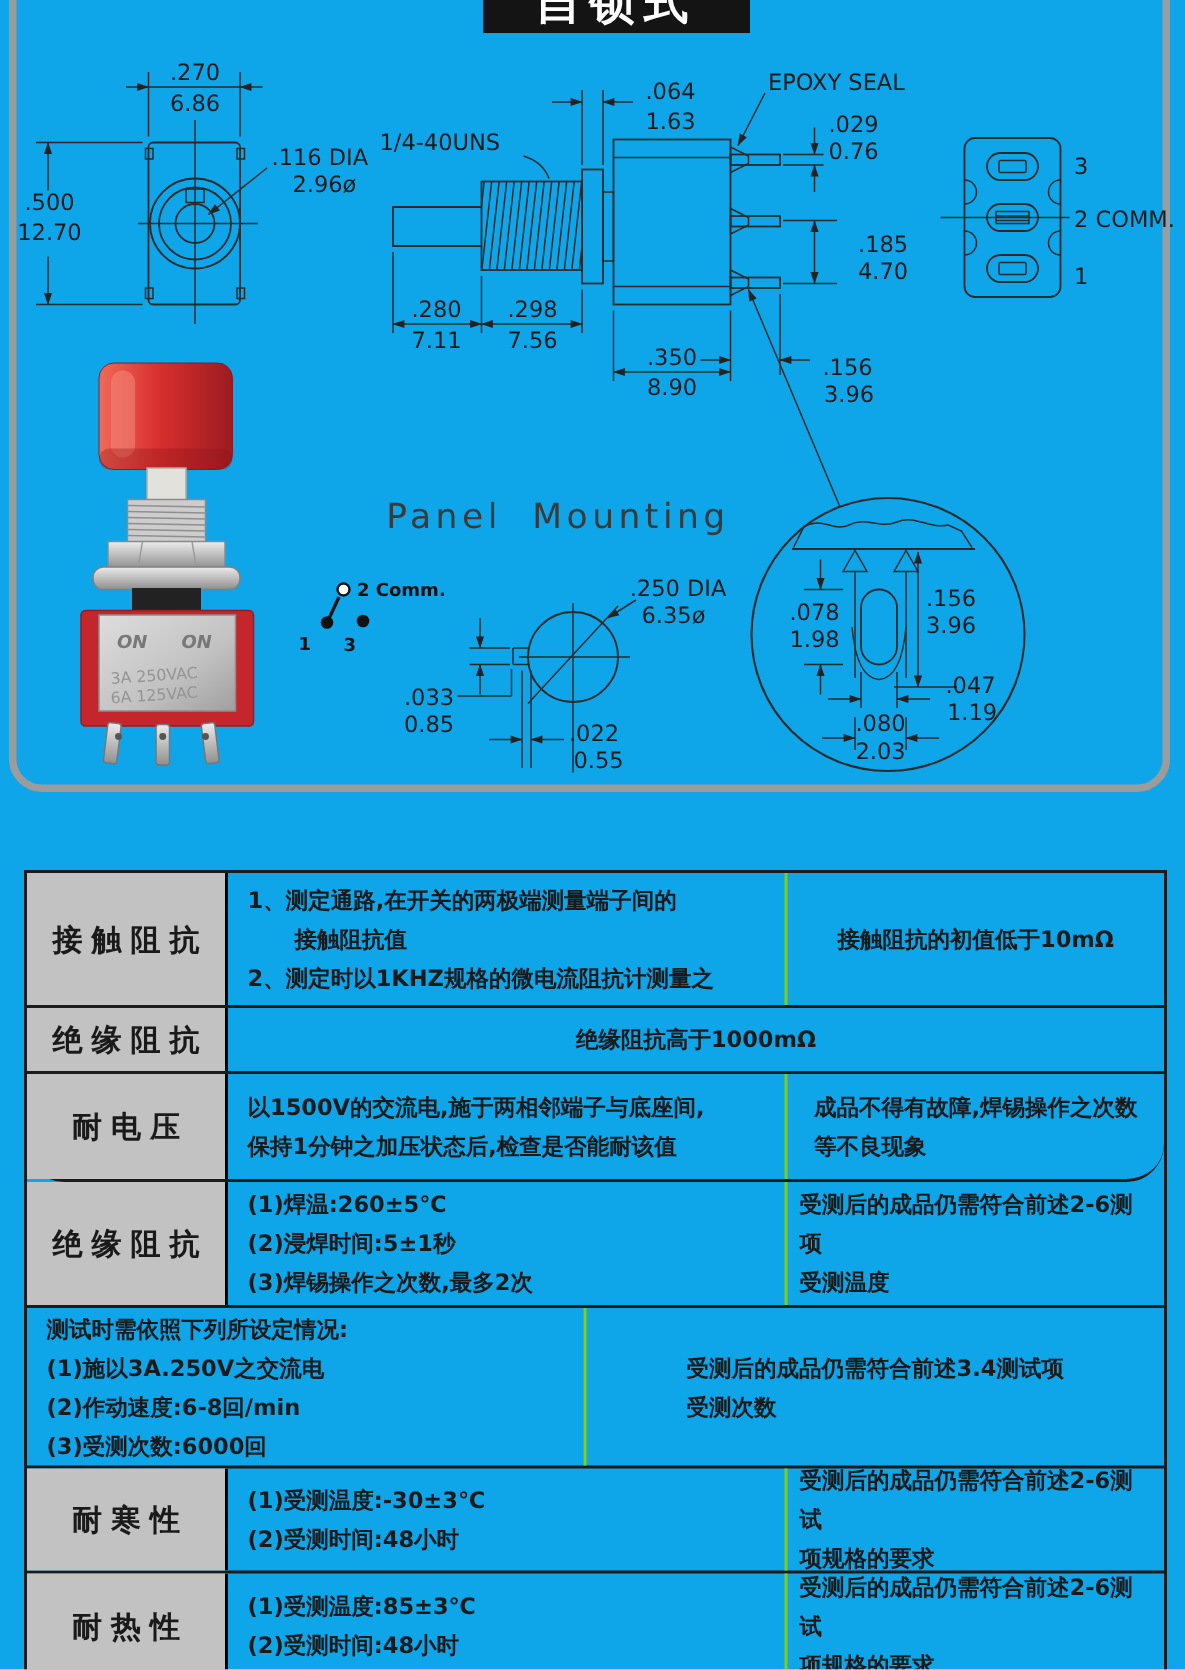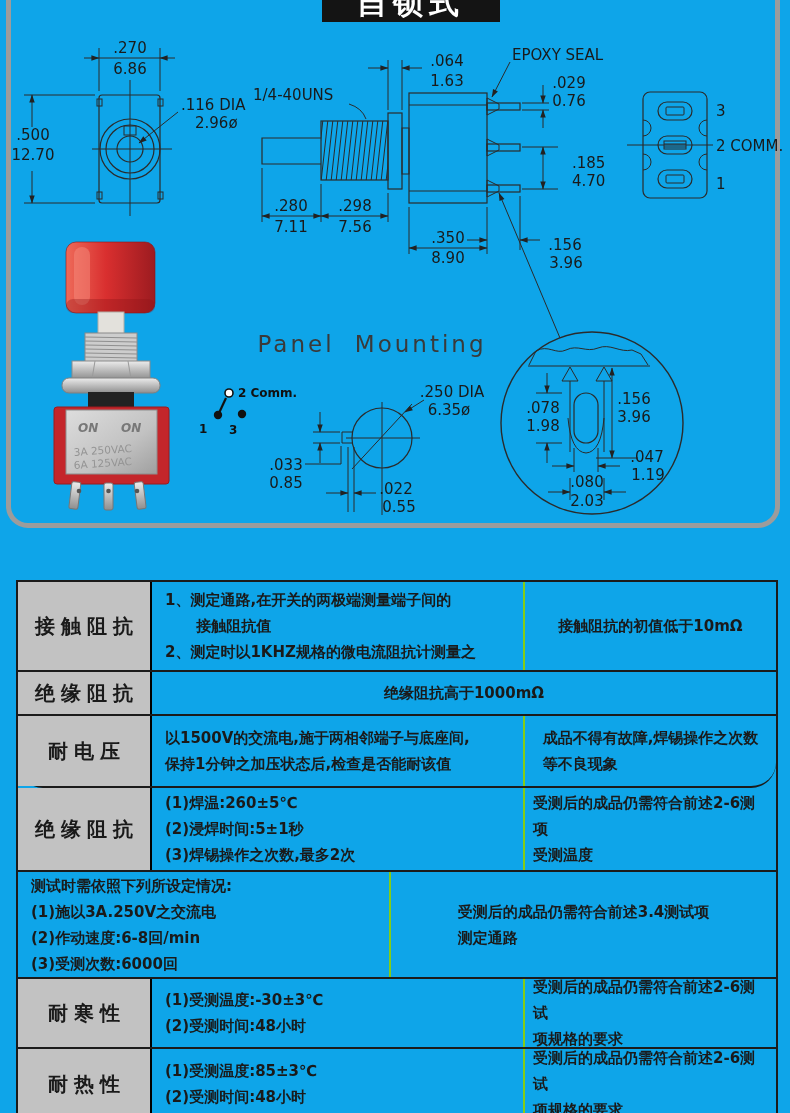--- a/index.html
+++ b/index.html
@@ -363,21 +363,21 @@
 (3)焊锡操作之次数,最多2次</div>
       <div class="t-criteria">受测后的成品仍需符合前述2-6测项
 受测温度</div>
     </div>
     <div class="t-row">
       <div class="t-test">测试时需依照下列所设定情况:
 (1)施以3A.250V之交流电
 (2)作动速度:6-8回/min
 (3)受测次数:6000回</div>
       <div class="t-criteria">受测后的成品仍需符合前述3.4测试项
-测定通路</div>
+受测次数</div>
     </div>
     <div class="t-row">
       <div class="t-label">耐寒性</div>
       <div class="t-test">(1)受测温度:-30±3℃
 (2)受测时间:48小时</div>
       <div class="t-criteria">受测后的成品仍需符合前述2-6测试
 项规格的要求</div>
     </div>
     <div class="t-row">
       <div class="t-label">耐热性</div>

